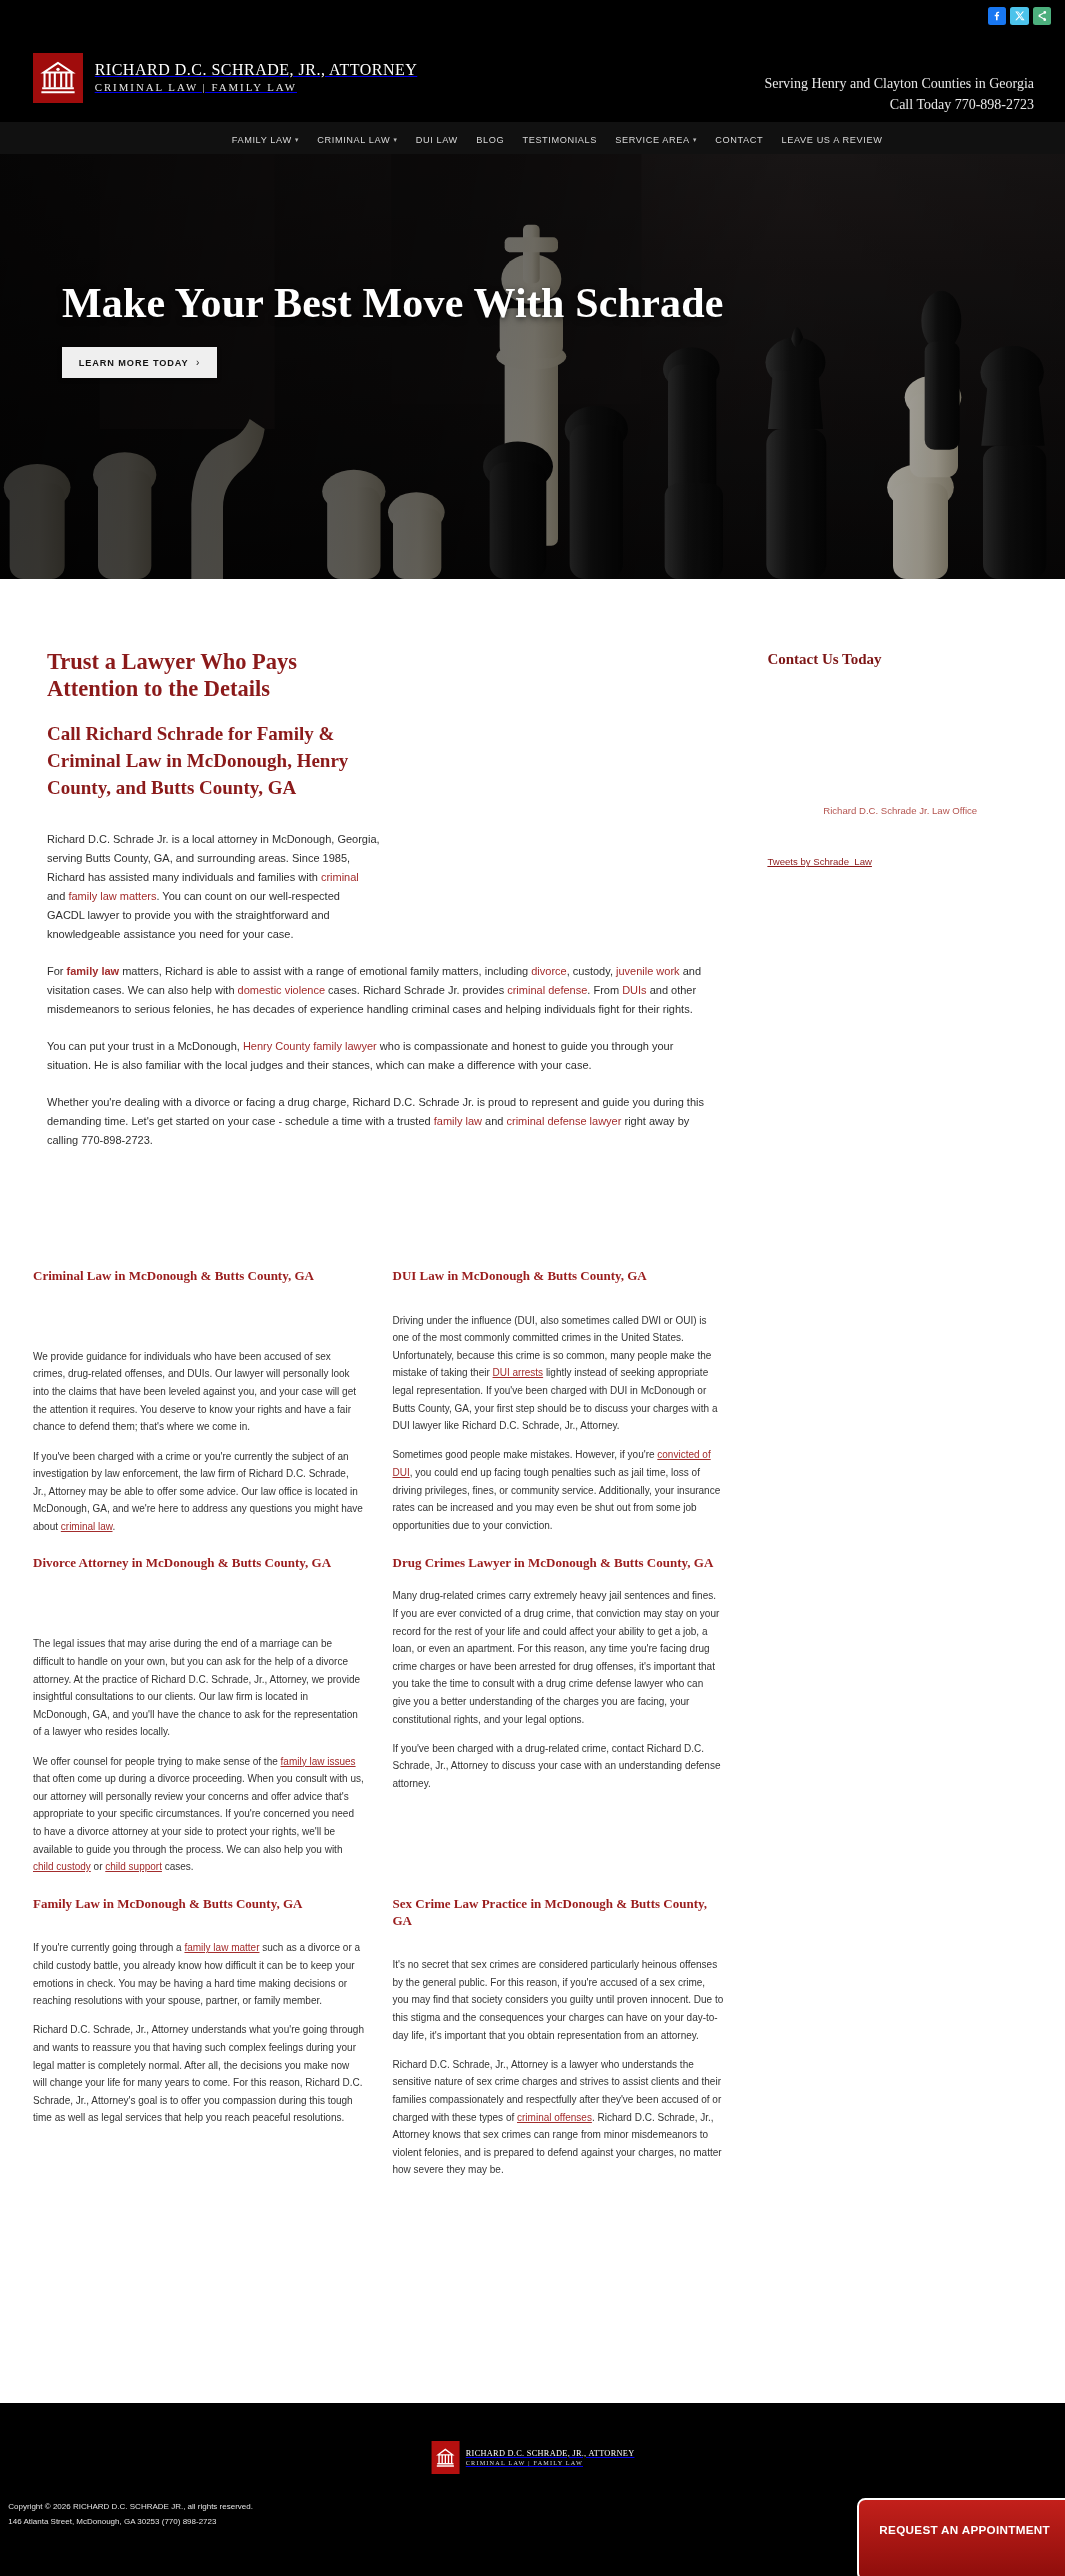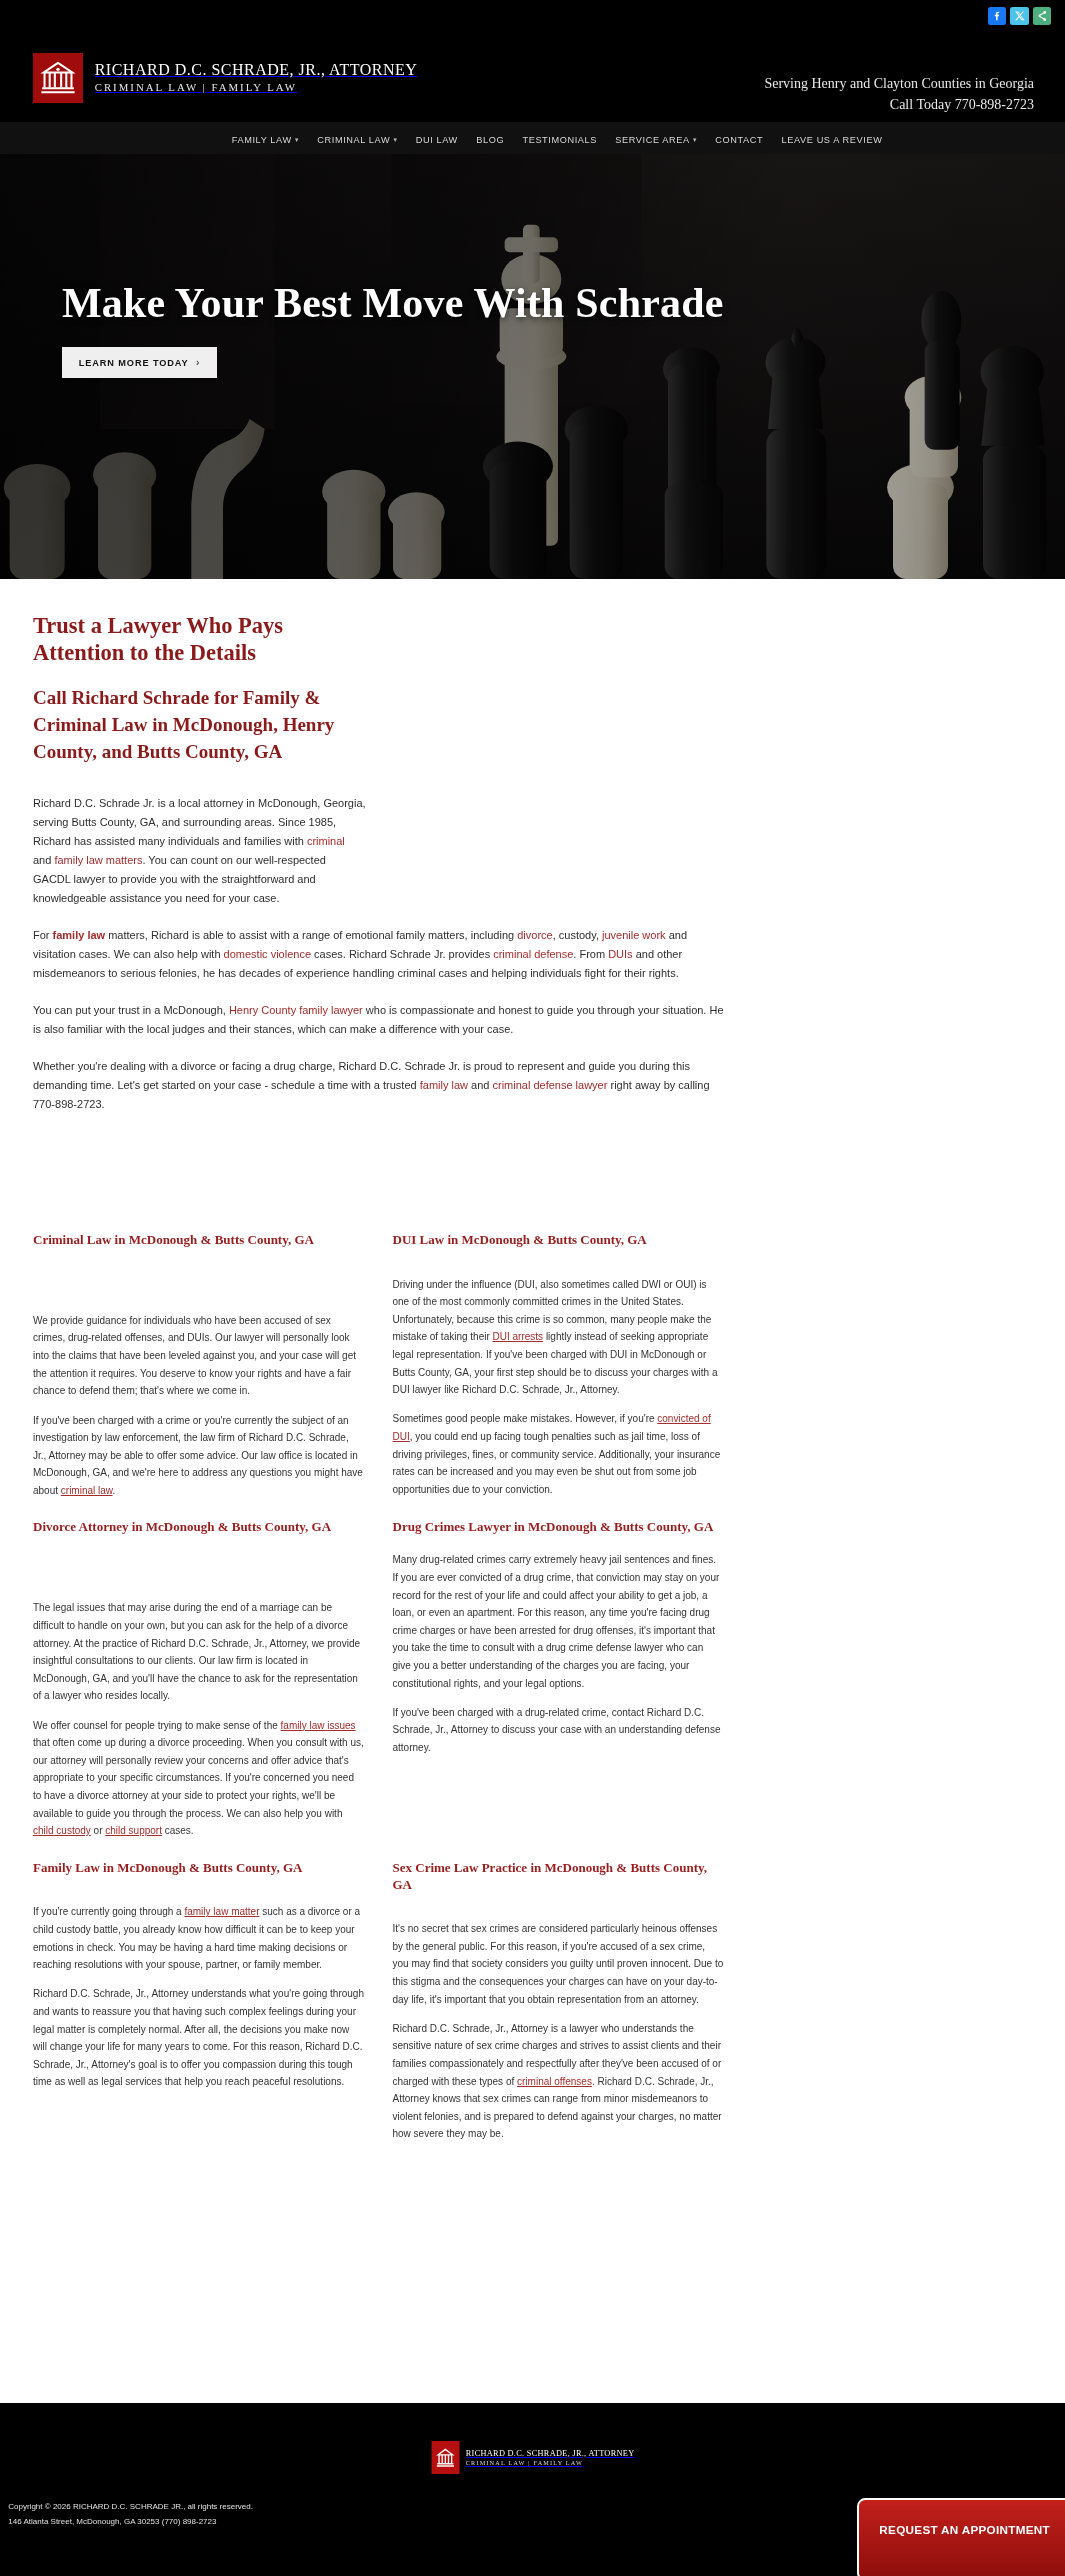--- a/index.html
+++ b/index.html
@@ -84,21 +84,21 @@
   .hero-btn {
     display:inline-flex; align-items:center; gap:7.5px;
     background:#efefef; color:#141414; border:none;
     padding:10px 16.7px; font-size:9.2px; font-weight:bold; letter-spacing:0.9px;
     font-family:"Liberation Sans", sans-serif; cursor:pointer;
     box-shadow:0 1.7px 4.2px rgba(0,0,0,.45);
   }
   .hero-btn .chev { font-weight:normal; font-size:10px; }
 
   
-  .main { padding:33px 33px 0 33px; display:flex; gap:53px; }
+  .main { padding:33px 33px 0 47px; display:flex; gap:53px;margin-top:36px; }
   .col-left { width:691px; }
   .col-right { width:275px; padding-top:3.3px; }
 
   h2.red {
     color:#8b1a1a; font-family:"Liberation Serif", serif;
     font-size:22.5px; font-weight:bold; line-height:1.22; margin:0 0 18.3px 0;
     max-width:333px;
   }
   h3.red {
     color:#8b1a1a; font-family:"Liberation Serif", serif;
@@ -342,20 +342,29 @@
   <div class="col-left">
     <div class="intro-col">
       <h2 class="red">Trust a Lawyer Who Pays Attention to the Details</h2>
       <h3 class="red">Call Richard Schrade for Family &amp; Criminal Law in McDonough, Henry County, and Butts County, GA</h3>
       <p class="body narrow" id="p1"><span>Richard D.C. Schrade Jr. is a local attorney in McDonough, Georgia, serving Butts County, GA, and surrounding areas. Since 1985, Richard has assisted many individuals and families with </span><a href="#" class="rl">criminal</a><span> and </span><a href="#" class="rl">family law matters</a><span>. You can count on our well-respected GACDL lawyer to provide you with the straightforward and knowledgeable assistance you need for your case.</span></p>
     </div>
     <p class="body" id="p2"><span>For </span><a href="#" class="rl" style="font-weight: bold;">family law</a><span> matters, Richard is able to assist with a range of emotional family matters, including </span><a href="#" class="rl">divorce</a><span>, custody, </span><a href="#" class="rl">juvenile work</a><span> and visitation cases. We can also help with </span><a href="#" class="rl">domestic violence</a><span> cases. Richard Schrade Jr. provides </span><a href="#" class="rl">criminal defense</a><span>. From </span><a href="#" class="rl">DUIs</a><span> and other misdemeanors to serious felonies, he has decades of experience handling criminal cases and helping individuals fight for their rights.</span></p>
     <p class="body" id="p3"><span>You can put your trust in a McDonough, </span><a href="#" class="rl">Henry County family lawyer</a><span> who is compassionate and honest to guide you through your situation. He is also familiar with the local judges and their stances, which can make a difference with your case.</span></p>
     <p class="body" id="p4"><span>Whether you're dealing with a divorce or facing a drug charge, Richard D.C. Schrade Jr. is proud to represent and guide you during this demanding time. Let's get started on your case - schedule a time with a trusted </span><a href="#" class="rl">family law</a><span> and </span><a href="#" class="rl">criminal defense lawyer</a><span> right away by calling 770-898-2723.</span></p>
   </div>
+  <div class="col-right">
+    <h3 class="sb-title">Contact Us Today</h3>
+    <div class="sb-map">
+      <span>Richard D.C. Schrade Jr. Law Office</span>
+    </div>
+    <div class="sb-tweets">
+      <a href="#">Tweets by Schrade_Law</a>
+    </div>
+  </div>
 </div>
 
 <div class="grid" id="practice-grid">
     <div class="cell">
       <h4>Criminal Law in McDonough &amp; Butts County, GA</h4>
       <div class="spacer-lg"></div>
       <p><span>We provide guidance for individuals who have been accused of sex crimes, drug-related offenses, and DUIs. Our lawyer will personally look into the claims that have been leveled against you, and your case will get the attention it requires. You deserve to know your rights and have a fair chance to defend them; that's where we come in.</span></p>
       <p><span>If you've been charged with a crime or you're currently the subject of an investigation by law enforcement, the law firm of Richard D.C. Schrade, Jr., Attorney may be able to offer some advice. Our law office is located in McDonough, GA, and we're here to address any questions you might have about </span><a href="#" class="rl ul">criminal law</a><span>.</span></p>
     </div>
     <div class="cell">

